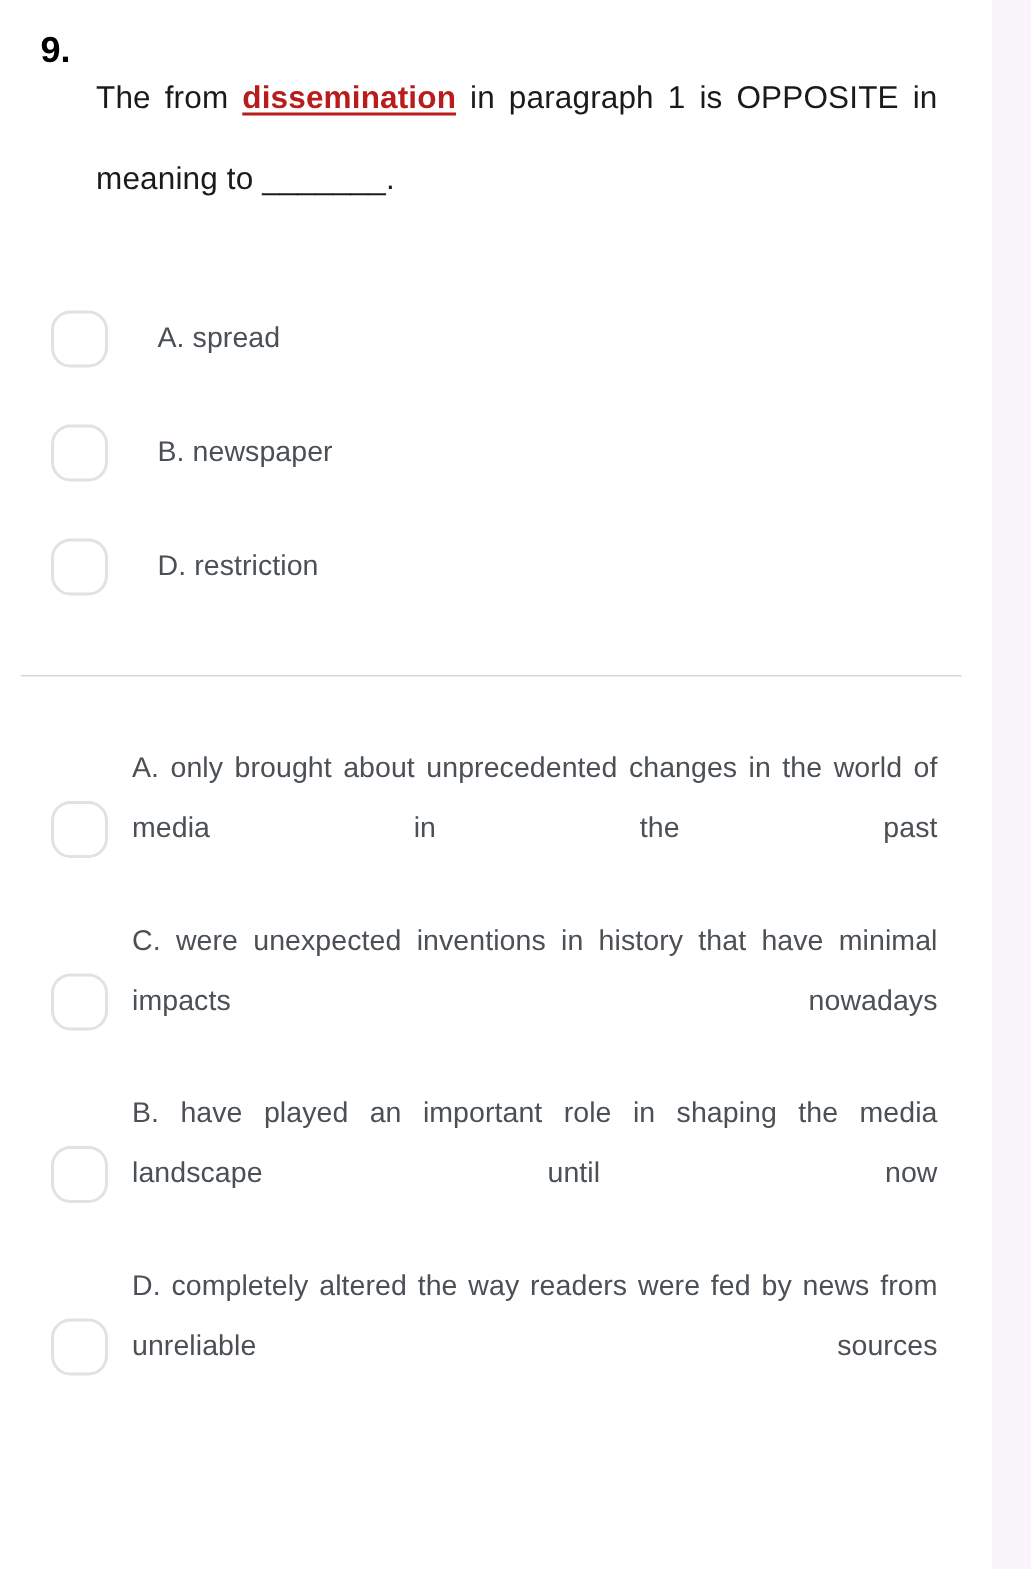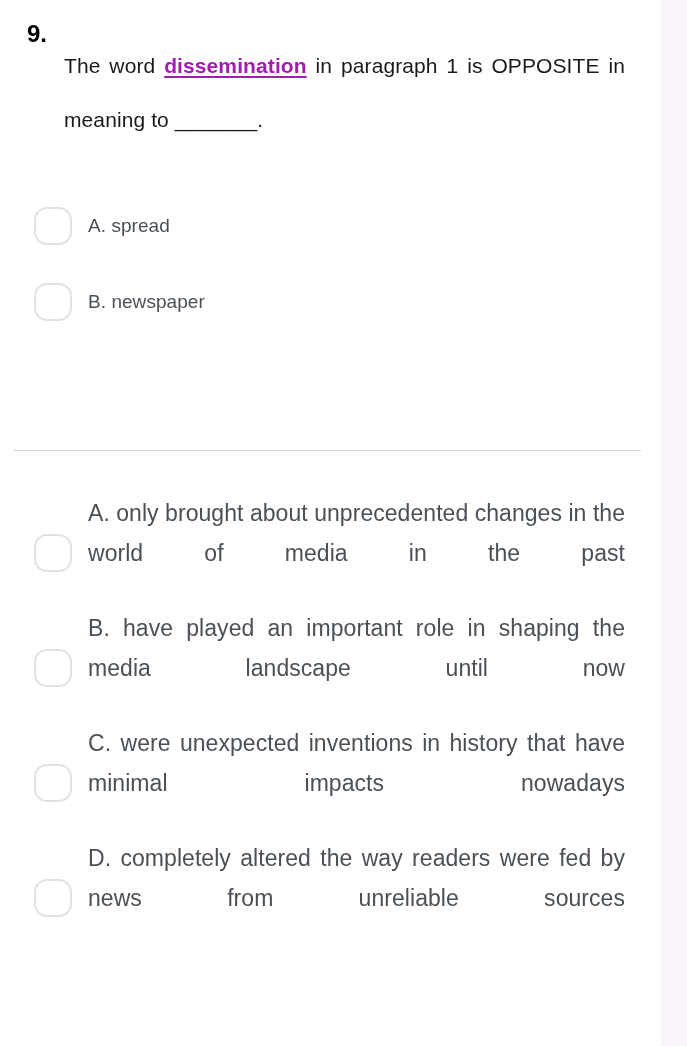--- a/index.html
+++ b/index.html
@@ -82,21 +82,21 @@
     line-height: 54px;
     color: #1a1a1a;
     text-align: justify;
     text-justify: inter-word;
     letter-spacing: 0.1px;
   }
   .q-text .kw {
     font-weight: bold;
     text-decoration: underline;
     text-underline-offset: 3px;
-    color: #a21caf;
+    color: #b91c1c;
   }
 
   
   .options {
     margin: 0;
     padding: 0;
     list-style: none;
   }
   .option-row {
     display: flex;
@@ -118,31 +118,31 @@
     flex: 1 1 auto;
     margin-left: 16px;
     font-size: 19px;
     color: #4a5055;
     line-height: 40px;
     letter-spacing: 0.05px;
   }
 
   
   #question-9 .options { margin-top: 20px; }
-  #question-9 .option-row { height: 76px; }
+  #question-9 .option-row { height: 76px; gap: 17px; }
   #question-9 .option-label { line-height: 38px; }
 
   
   #question-10 .options { margin-top: 22px; }
   #question-10 .option-row { height: 115px; }
   #question-10 .option-label {
     text-align: justify;
     text-justify: inter-word;
     line-height: 40px;
-    font-size: 23px;
+    font-size: 19px;
   }
   #question-10 .option-label::after {
     content: "";
     display: inline-block;
     width: 100%;
   }
 
   
   .divider {
     position: absolute;
@@ -157,51 +157,55 @@
 <body>
 
 <div class="page-bg-strip"></div>
 <div class="card-above-edge"></div>
 
 <div class="content">
 
   <section class="question-block" id="question-9">
     <div class="question-head">
       <span class="q-number">9.</span>
-      <p class="q-text"><span>The word </span><span class="kw">dissemination</span><span> in paragraph 1 is OPPOSITE in meaning to _______.</span></p>
+      <p class="q-text"><span>The from </span><span class="kw">dissemination</span><span> in paragraph 1 is OPPOSITE in meaning to _______.</span></p>
     </div>
 
     <ul class="options">
       <li class="option-row">
         <span class="radio-box"></span>
         <span class="option-label">A. spread</span>
       </li>
       <li class="option-row">
         <span class="radio-box"></span>
         <span class="option-label">B. newspaper</span>
+      </li>
+      <li class="option-row">
+        <span class="radio-box"></span>
+        <span class="option-label">D. restriction</span>
       </li>
     </ul>
   </section>
 
   <div class="divider"></div>
 
   <section class="question-block" id="question-10">
 
     <ul class="options">
       <li class="option-row">
         <span class="radio-box"></span>
         <span class="option-label">A. only brought about unprecedented changes in the world of media in the past</span>
       </li>
       <li class="option-row">
         <span class="radio-box"></span>
+        <span class="option-label">C. were unexpected inventions in history that have minimal impacts nowadays</span>
+      </li>
+      <li class="option-row">
+        <span class="radio-box"></span>
         <span class="option-label">B. have played an important role in shaping the media landscape until now</span>
-      </li>
-      <li class="option-row">
-        <span class="radio-box"></span>
-        <span class="option-label">C. were unexpected inventions in history that have minimal impacts nowadays</span>
       </li>
       <li class="option-row">
         <span class="radio-box"></span>
         <span class="option-label">D. completely altered the way readers were fed by news from unreliable sources</span>
       </li>
     </ul>
   </section>
 
 </div>
 

